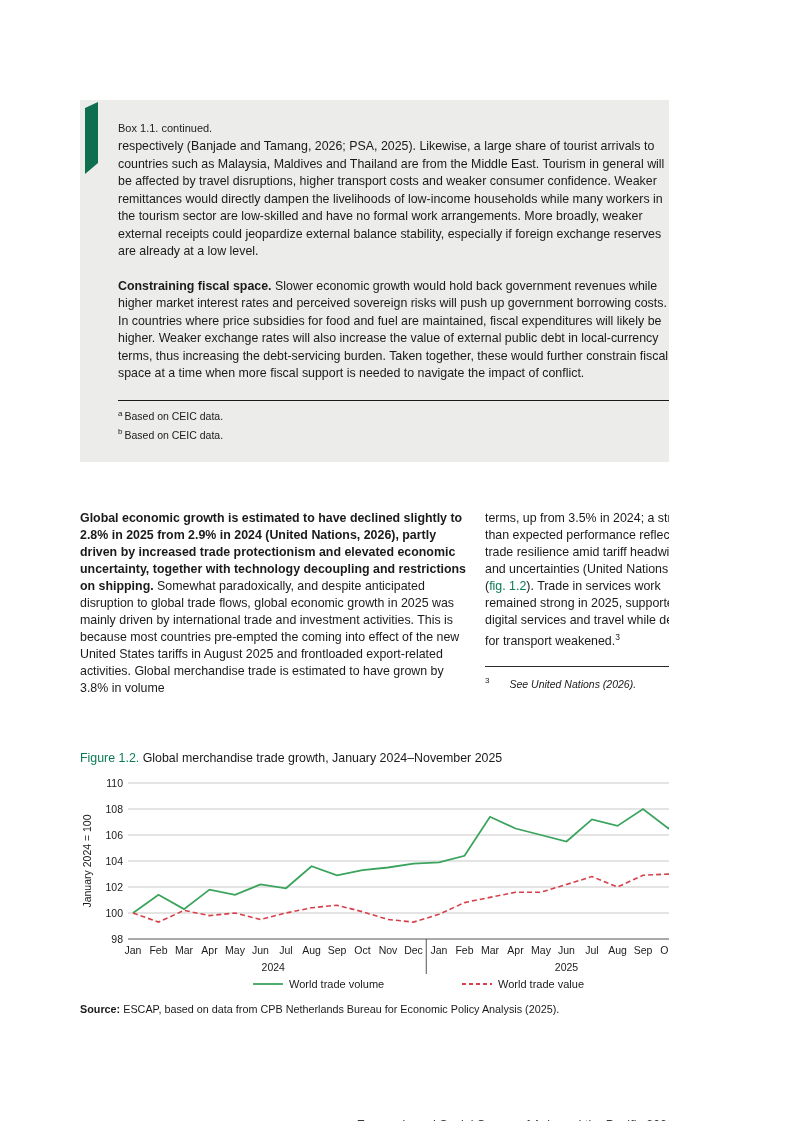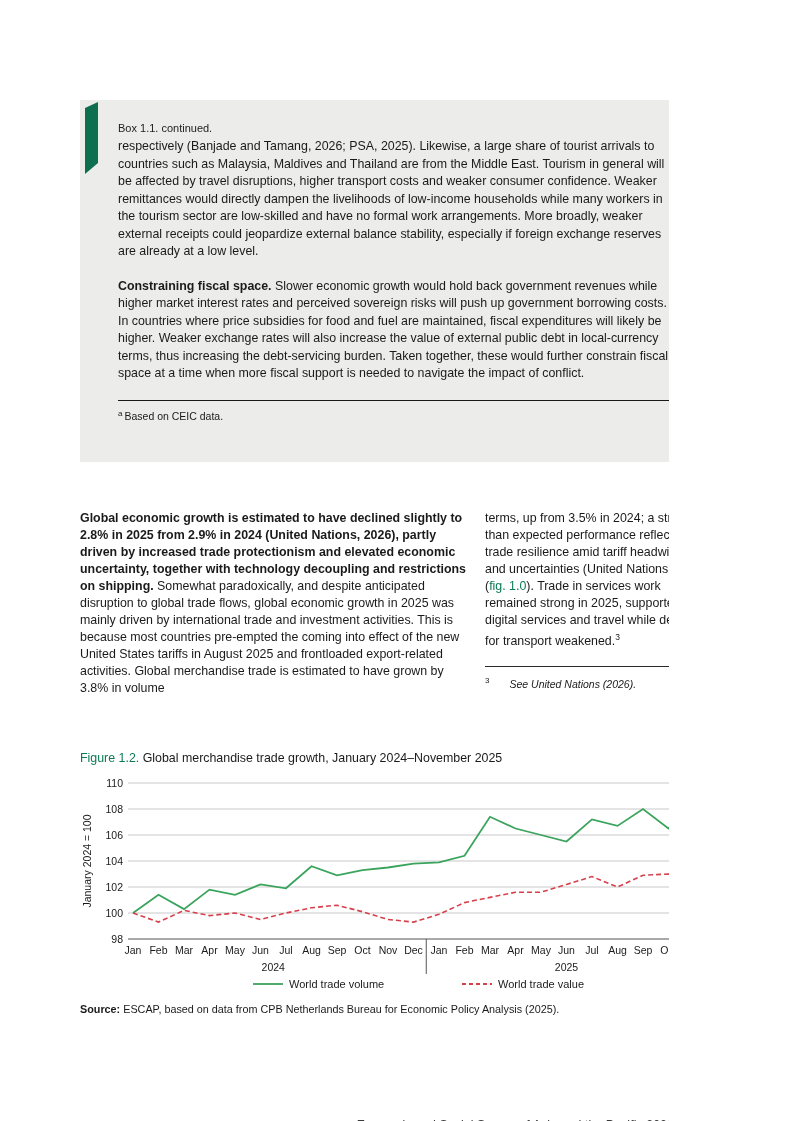--- a/index.html
+++ b/index.html
@@ -57,29 +57,30 @@
   <section class="callout">
     <svg class="ribbon" width="13" height="74" viewBox="0 0 13 74" aria-hidden="true">
       <polygon points="0,7 13,1 13,62 0,73" fill="#0d6e50"></polygon>
     </svg>
     <div class="box-inner">
       <p class="box-label">Box 1.1. continued.</p>
       <p class="box-p">respectively (Banjade and Tamang, 2026; PSA, 2025). Likewise, a large share of tourist arrivals to countries such as Malaysia, Maldives and Thailand are from the Middle East. Tourism in general will be affected by travel disruptions, higher transport costs and weaker consumer confidence. Weaker remittances would directly dampen the livelihoods of low-income households while many workers in the tourism sector are low-skilled and have no formal work arrangements. More broadly, weaker external receipts could jeopardize external balance stability, especially if foreign exchange reserves are already at a low level.</p>
       <p class="box-p"><strong>Constraining fiscal space.</strong><span> Slower economic growth would hold back government revenues while higher market interest rates and perceived sovereign risks will push up government borrowing costs. In countries where price subsidies for food and fuel are maintained, fiscal expenditures will likely be higher. Weaker exchange rates will also increase the value of external public debt in local-currency terms, thus increasing the debt-servicing burden. Taken together, these would further constrain fiscal space at a time when more fiscal support is needed to navigate the impact of conflict.</span></p>
       <hr class="box-rule">
       <p class="box-footnote"><sup>a</sup><span>Based on CEIC data.</span></p>
+      <p class="box-footnote"><sup>b</sup><span>Based on CEIC data.</span></p>
     </div>
   </section>
 
   <section class="columns">
     <div class="col-left">
       <p class="body-p"><strong>Global economic growth is estimated to have declined slightly to 2.8% in 2025 from 2.9% in 2024 (United Nations, 2026), partly driven by increased trade protectionism and elevated economic uncertainty, together with technology decoupling and restrictions on shipping.</strong><span> Somewhat paradoxically, and despite anticipated disruption to global trade flows, global economic growth in 2025 was mainly driven by international trade and investment activities. This is because most countries pre-empted the coming into effect of the new United States tariffs in August 2025 and frontloaded export-related activities. Global merchandise trade is estimated to have grown by 3.8% in volume</span></p>
     </div>
     <div class="col-right">
-      <p class="body-p"><span>terms, up from 3.5% in 2024; a stronger than expected performance reflecting trade resilience amid tariff headwinds and uncertainties (United Nations, 2026) (</span><a class="fig-link">fig. 1.0</a><span>). Trade in services work remained strong in 2025, supported by digital services and travel while demand for transport weakened.</span><sup>3</sup></p>
+      <p class="body-p"><span>terms, up from 3.5% in 2024; a stronger than expected performance reflecting trade resilience amid tariff headwinds and uncertainties (United Nations, 2026) (</span><a class="fig-link">fig. 1.2</a><span>). Trade in services work remained strong in 2025, supported by digital services and travel while demand for transport weakened.</span><sup>3</sup></p>
       <hr class="col-rule">
       <p class="col-footnote"><sup>3</sup><span>See United Nations (2026).</span></p>
     </div>
   </section>
 
   <section class="figure">
     <p class="fig-title"><span class="fig-label">Figure 1.2.</span><span> Global merchandise trade growth, January 2024–November 2025</span></p>
     <svg class="chart" width="635" height="230" viewBox="0 0 635 230" aria-hidden="false">
         <line x1="48" x2="625" y1="168" y2="168" stroke="#555555" stroke-width="1.2"></line>
         <text x="43" y="171.5" text-anchor="end" font-size="10.5" fill="#1a1a1a">98</text>

